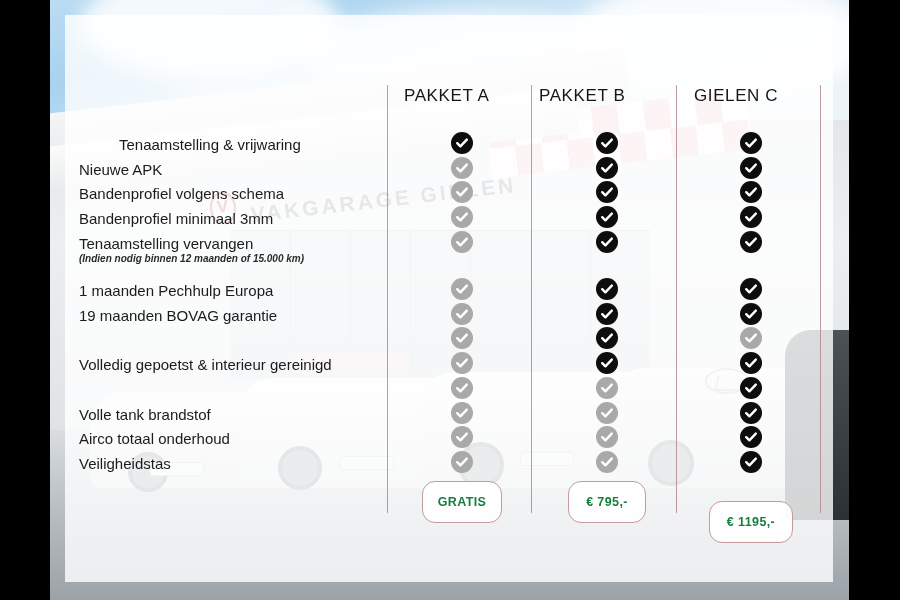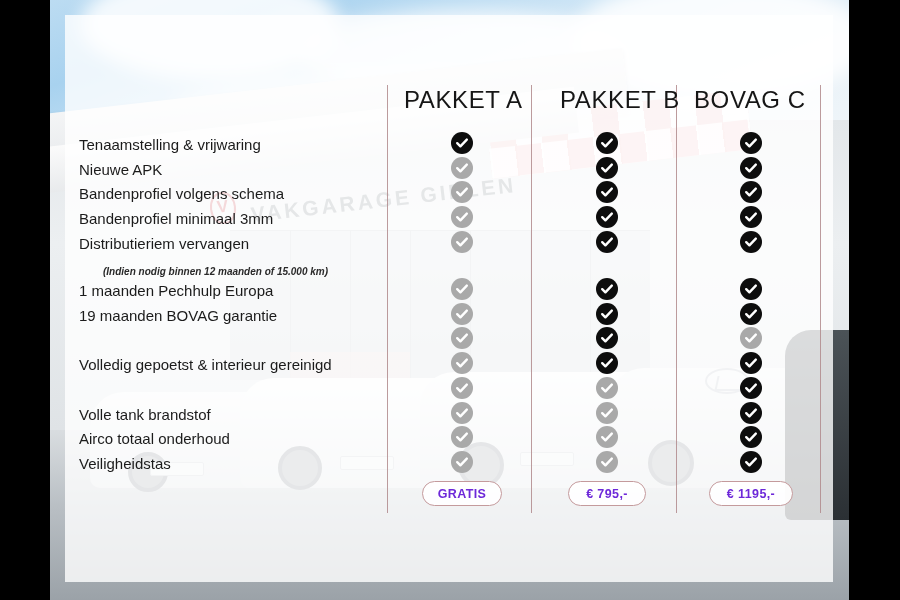--- a/index.html
+++ b/index.html
@@ -85,37 +85,37 @@
   
   .card { position:absolute; left:65px; top:15px; width:768px; height:567px;
           background:rgba(255,255,255,.80);
           z-index:20; }
 
   
   .divider { position:absolute; top:85px; width:1.4px; height:428px; background:#b08a8c; opacity:.85; z-index:22; }
 
   .grid { position:absolute; inset:0; z-index:25; }
 
-  .colhead { position:absolute; top:86px; font-size:24px; letter-spacing:.6px;
+  .colhead { position:absolute; top:86px; font-size:17px; letter-spacing:.6px;
              color:#161616; font-family:"Liberation Sans", sans-serif; white-space:nowrap; }
 
   .feat { position:absolute; left:79px; font-size:15px; color:#1b1b1b;
           font-family:"Liberation Sans", sans-serif; white-space:nowrap; }
   .note { position:absolute; left:79px; font-size:10px; font-style:italic; font-weight:600;
           color:#2a2a2a; white-space:nowrap; }
 
   .tick { position:absolute; width:22px; height:22px; border-radius:50%; }
   .tick.on  { background:#0d0d0d; }
   .tick.off { background:#a9a9a9; }
   .tick svg { position:absolute; left:4px; top:4px; }
 
-  .pricebtn { position:absolute; top:481px; height:25px; border:1.2px solid #c49a9c;
+  .pricebtn { position:absolute; top:481px; height:42px; border:1.2px solid #c49a9c;
               border-radius:13px; background:rgba(255,255,255,.92);
               display:flex; align-items:center; justify-content:center;
-              font-size:12.5px; font-weight:700; color:#6d28d9; letter-spacing:.4px; }
+              font-size:12.5px; font-weight:700; color:#15803d; letter-spacing:.4px; }
 </style>
 </head>
 <body>
 
 <div class="stage">
 
   <div class="photo">
     <div class="sky"></div>
     <div class="cloud c1"></div>
     <div class="cloud c2"></div>
@@ -158,25 +158,25 @@
   <div class="card"></div>
 
   <div class="divider" style="left:387px"></div>
   <div class="divider" style="left:531px"></div>
   <div class="divider" style="left:676px"></div>
   <div class="divider" style="left:820px"></div>
 
   <div class="grid" id="grid">
       <div class="colhead" style="left: 404px;">PAKKET A</div>
       <div class="pricebtn" style="width: 80px; left: 422px;">GRATIS</div>
-      <div class="colhead" style="left: 560px; text-align: center;">PAKKET B</div>
+      <div class="colhead" style="left: 539px; text-align: center;">PAKKET B</div>
       <div class="pricebtn" style="width: 78px; left: 568px;">€ 795,-</div>
-      <div class="colhead" style="left: 694px;">BOVAG C</div>
-      <div class="pricebtn" style="width: 84px; left: 709px;">€ 1195,-</div>
-      <div class="feat" style="top: 136px;">Tenaamstelling &amp; vrijwaring</div>
+      <div class="colhead" style="left: 694px;">GIELEN C</div>
+      <div class="pricebtn" style="width: 84px; left: 709px; margin-top: 20px;">€ 1195,-</div>
+      <div class="feat" style="top: 136px; margin-left: 40px;">Tenaamstelling &amp; vrijwaring</div>
       <div class="tick on" style="left: 451px; top: 132px;">
         <svg width="14" height="14" viewBox="0 0 14 14">
           <path d="M2.2 7.2 L5.4 10.3 L11.8 3.6" stroke="#fff" stroke-width="2.4" fill="none" stroke-linecap="round" stroke-linejoin="round"></path>
         </svg>
       </div>
       <div class="tick on" style="left: 596px; top: 132px;">
         <svg width="14" height="14" viewBox="0 0 14 14">
           <path d="M2.2 7.2 L5.4 10.3 L11.8 3.6" stroke="#fff" stroke-width="2.4" fill="none" stroke-linecap="round" stroke-linejoin="round"></path>
         </svg>
       </div>
@@ -226,37 +226,37 @@
       <div class="tick on" style="left: 596px; top: 206.1px;">
         <svg width="14" height="14" viewBox="0 0 14 14">
           <path d="M2.2 7.2 L5.4 10.3 L11.8 3.6" stroke="#fff" stroke-width="2.4" fill="none" stroke-linecap="round" stroke-linejoin="round"></path>
         </svg>
       </div>
       <div class="tick on" style="left: 740px; top: 206.1px;">
         <svg width="14" height="14" viewBox="0 0 14 14">
           <path d="M2.2 7.2 L5.4 10.3 L11.8 3.6" stroke="#fff" stroke-width="2.4" fill="none" stroke-linecap="round" stroke-linejoin="round"></path>
         </svg>
       </div>
-      <div class="feat" style="top: 234.8px;">Distributieriem vervangen</div>
+      <div class="feat" style="top: 234.8px;">Tenaamstelling vervangen</div>
       <div class="tick off" style="left: 451px; top: 230.8px;">
         <svg width="14" height="14" viewBox="0 0 14 14">
           <path d="M2.2 7.2 L5.4 10.3 L11.8 3.6" stroke="#fff" stroke-width="2.4" fill="none" stroke-linecap="round" stroke-linejoin="round"></path>
         </svg>
       </div>
       <div class="tick on" style="left: 596px; top: 230.8px;">
         <svg width="14" height="14" viewBox="0 0 14 14">
           <path d="M2.2 7.2 L5.4 10.3 L11.8 3.6" stroke="#fff" stroke-width="2.4" fill="none" stroke-linecap="round" stroke-linejoin="round"></path>
         </svg>
       </div>
       <div class="tick on" style="left: 740px; top: 230.8px;">
         <svg width="14" height="14" viewBox="0 0 14 14">
           <path d="M2.2 7.2 L5.4 10.3 L11.8 3.6" stroke="#fff" stroke-width="2.4" fill="none" stroke-linecap="round" stroke-linejoin="round"></path>
         </svg>
       </div>
-      <div class="note" style="top: 266px; margin-left: 24px;">(Indien nodig binnen 12 maanden of 15.000 km)</div>
+      <div class="note" style="top: 253px;">(Indien nodig binnen 12 maanden of 15.000 km)</div>
       <div class="feat" style="top: 282px;">1 maanden Pechhulp Europa</div>
       <div class="tick off" style="left: 451px; top: 278px;">
         <svg width="14" height="14" viewBox="0 0 14 14">
           <path d="M2.2 7.2 L5.4 10.3 L11.8 3.6" stroke="#fff" stroke-width="2.4" fill="none" stroke-linecap="round" stroke-linejoin="round"></path>
         </svg>
       </div>
       <div class="tick on" style="left: 596px; top: 278px;">
         <svg width="14" height="14" viewBox="0 0 14 14">
           <path d="M2.2 7.2 L5.4 10.3 L11.8 3.6" stroke="#fff" stroke-width="2.4" fill="none" stroke-linecap="round" stroke-linejoin="round"></path>
         </svg>

